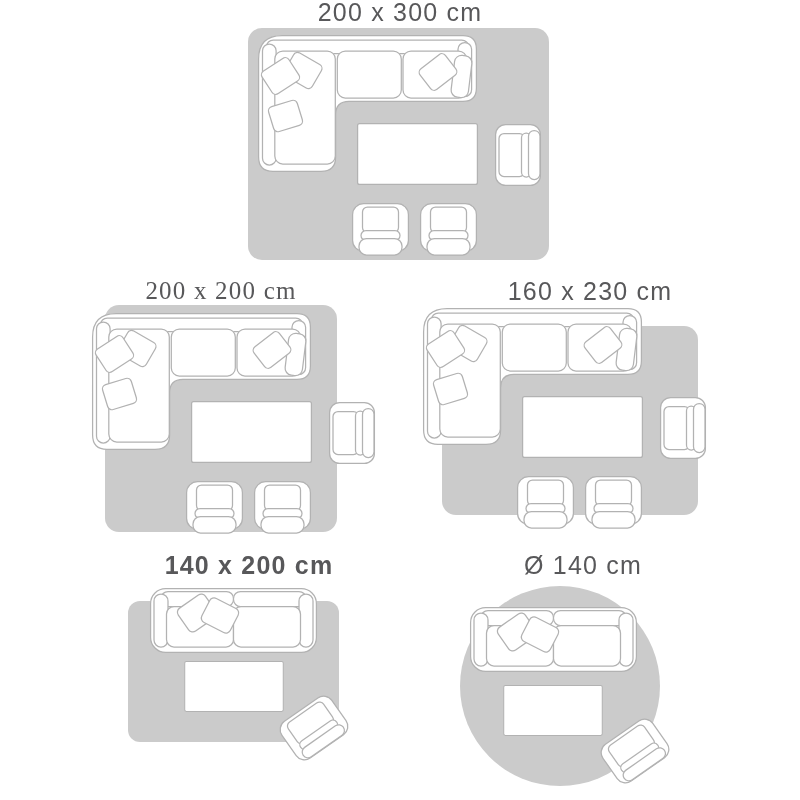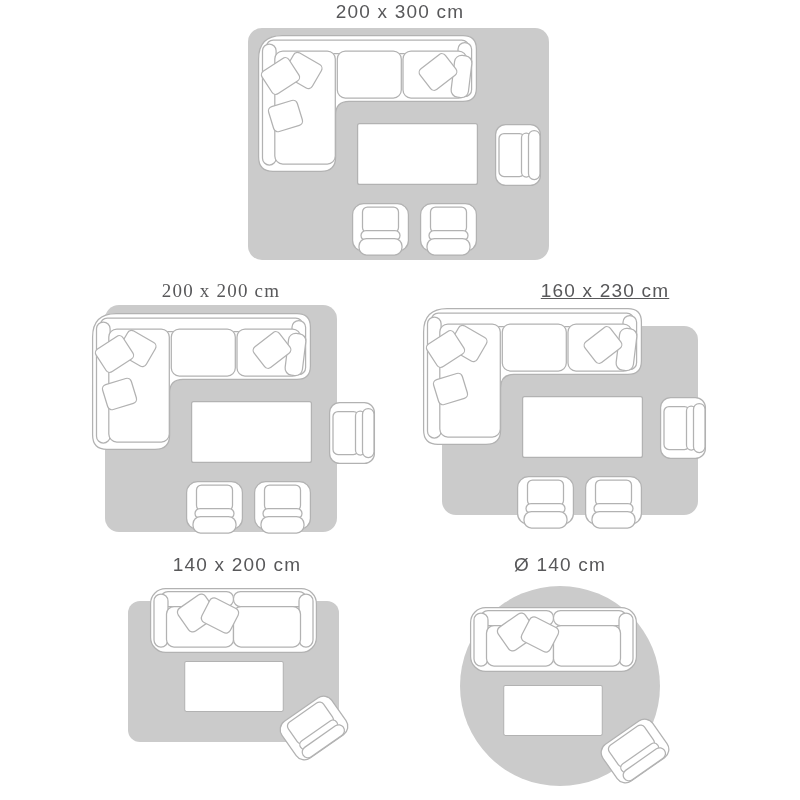--- a/index.html
+++ b/index.html
@@ -9,28 +9,28 @@
     --furniture-fill:#ffffff;
     --label-text:#58585a;
   }
   html,body{margin:0;padding:0;background:var(--background);}
   .canvas{
     position:relative;width:800px;height:800px;background:var(--background);
     font-family:"Liberation Sans", sans-serif;overflow:hidden;
   }
   .size-label{
     position:absolute;transform:translateX(-50%);
-    font-size:19px;line-height:24px;letter-spacing:1.2px;
+    font-size:25px;line-height:24px;letter-spacing:1.2px;
     color:var(--label-text);white-space:nowrap;text-align:right;
   }
   .t1{left:400px;top:0px;}
   .t2{left:221px;top:279px;font-family:Liberation Serif, serif;}
-  .t3{left:605px;top:279px;text-decoration:underline;}
-  .t4{left:237px;top:553px;}
-  .t5{left:560px;top:553px;}
+  .t3{left:590px;top:279px;}
+  .t4{left:249px;top:553px;font-weight:bold;}
+  .t5{left:583px;top:553px;}
   svg.diagram{position:absolute;overflow:visible;}
   .d1{left:240px;top:25px;width:320px;height:240px;}
   .d2{left:80px;top:300px;width:310px;height:240px;}
   .d3{left:410px;top:300px;width:310px;height:235px;}
   .d4{left:120px;top:580px;width:240px;height:200px;}
   .d5{left:440px;top:580px;width:240px;height:212px;}
   .rug{fill:var(--rug);stroke:none;}
   .furn{fill:var(--furniture-fill);stroke:var(--outline);stroke-width:1.25;stroke-linejoin:round;}
   .defs-holder{position:absolute;width:0;height:0;overflow:hidden;}
 </style>

